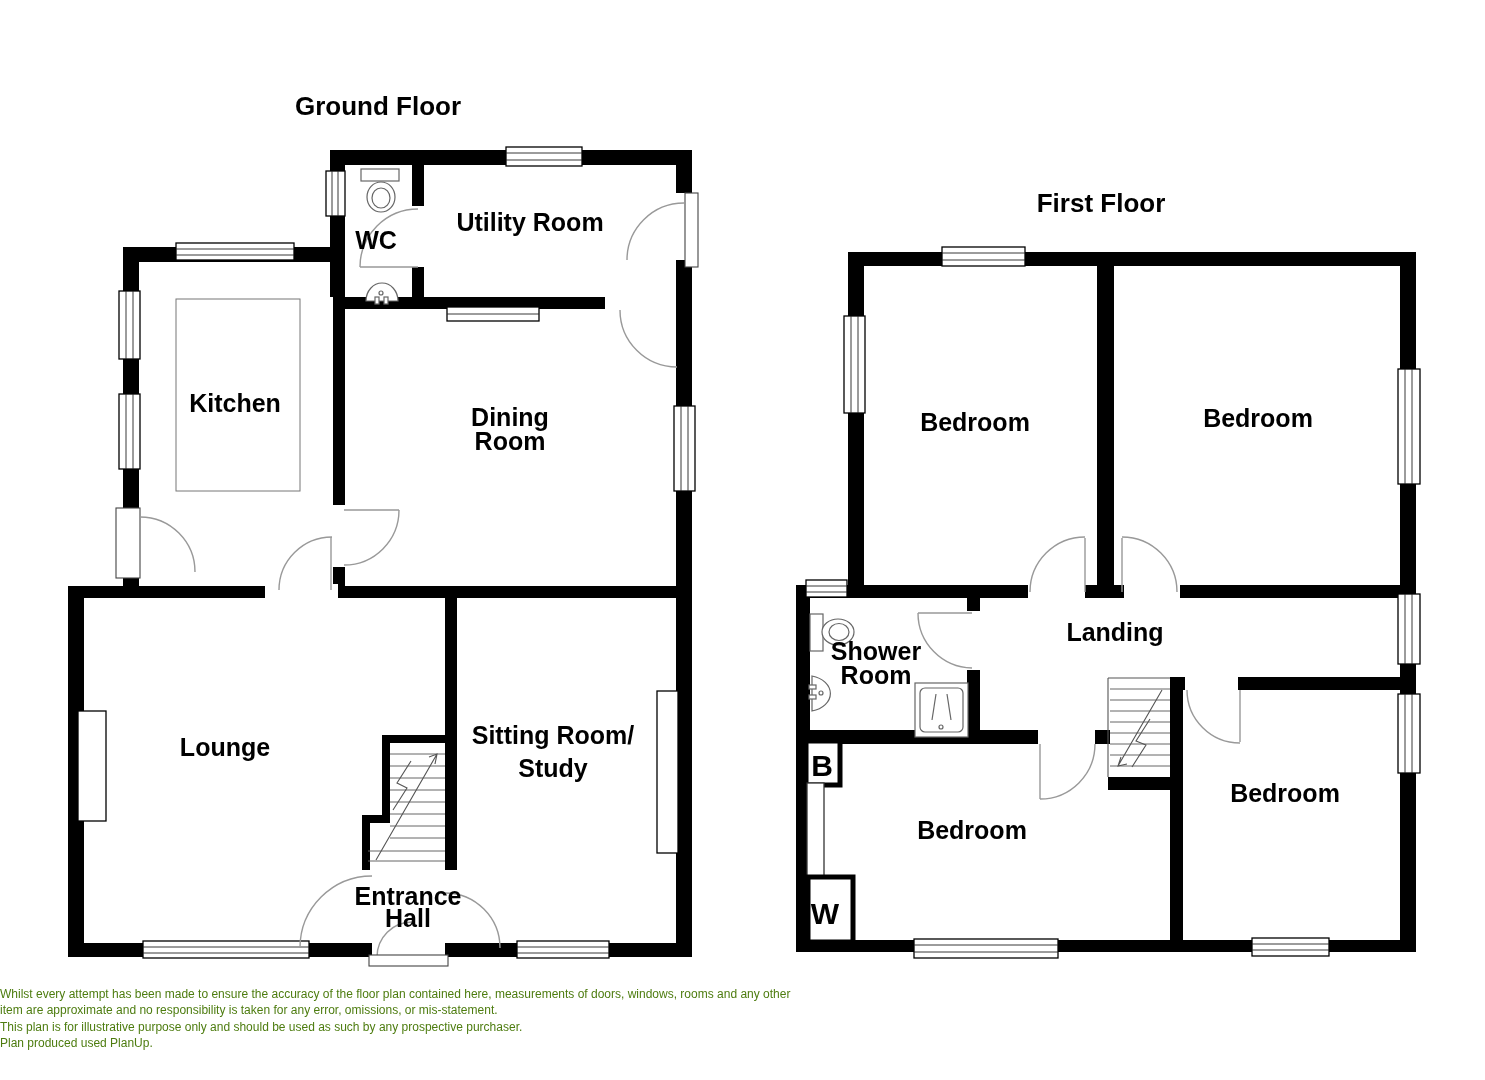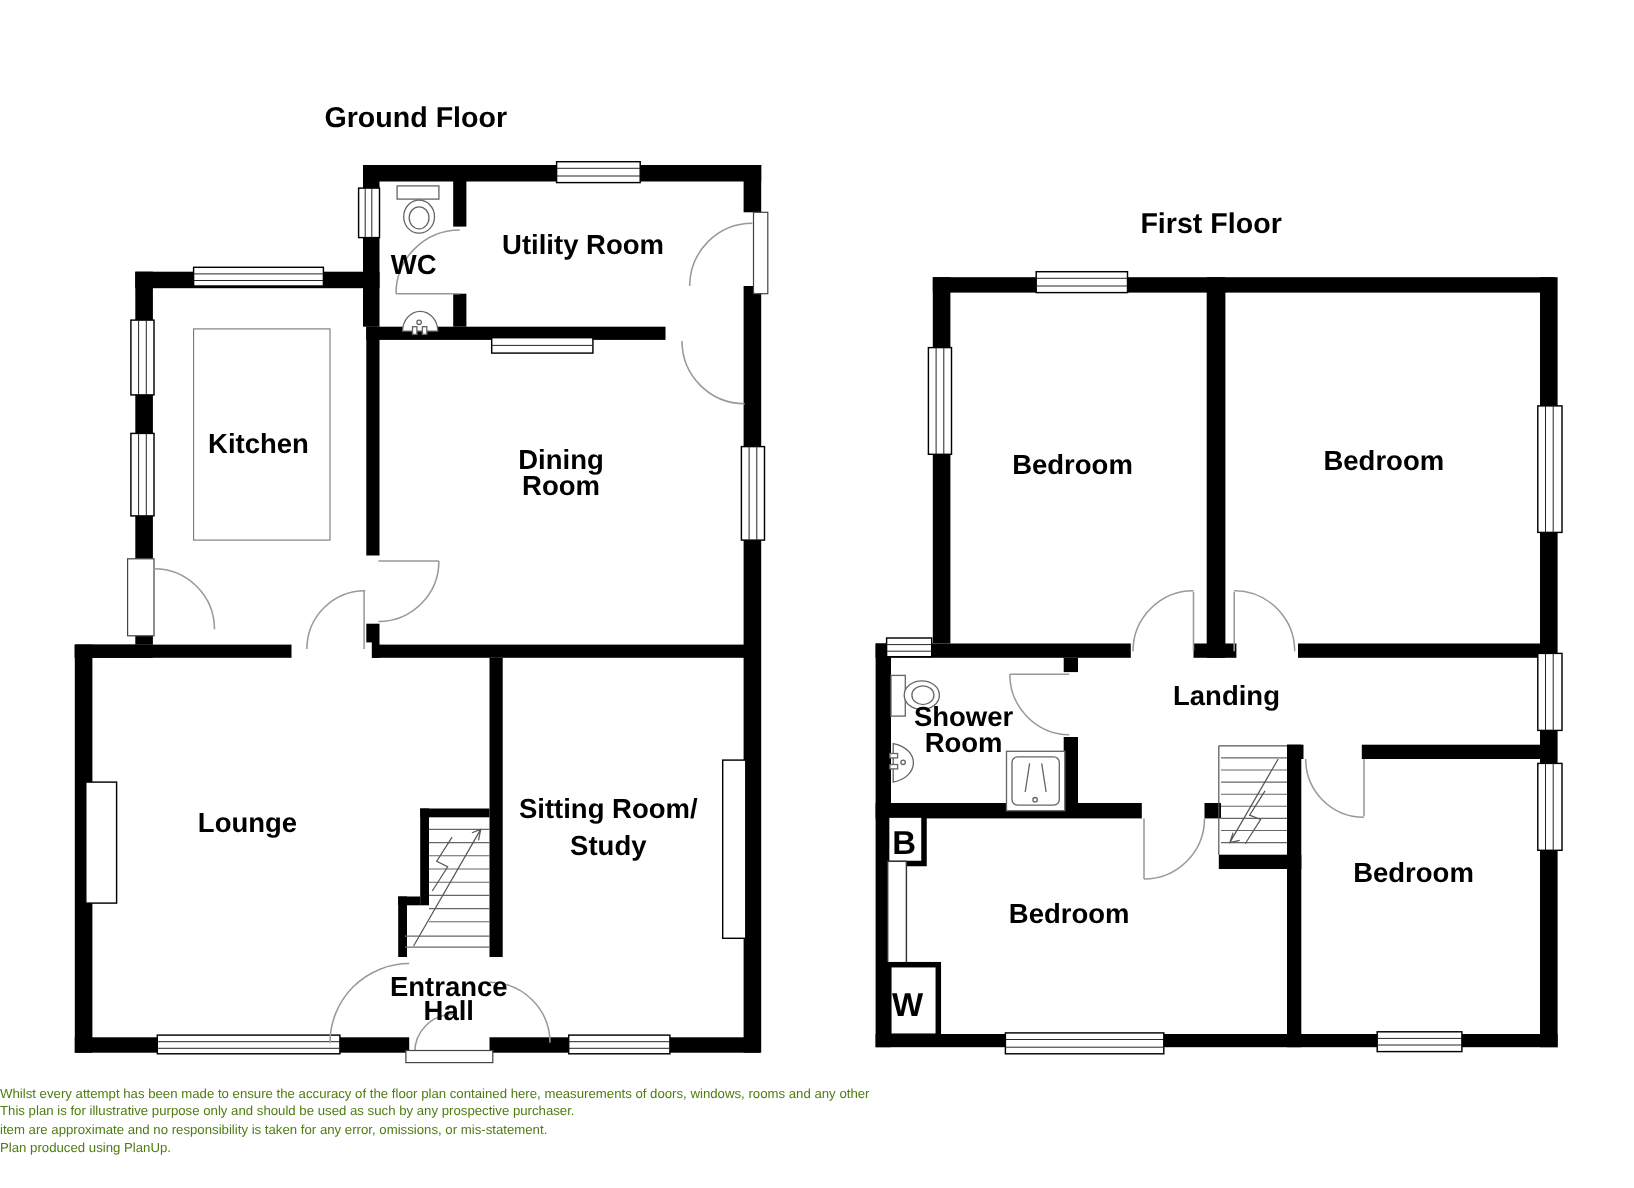--- a/index.html
+++ b/index.html
@@ -307,17 +307,17 @@
     <text class="room" x="1115" y="641">Landing</text>
     <text class="room" x="972" y="839">Bedroom</text>
     <text class="room" x="1285" y="802">Bedroom</text>
     <text class="cup" x="822" y="776">B</text>
     <text class="cup" x="825" y="924">W</text>
   </g>
 </svg>
 
   <div id="disclaimer">
     <div>Whilst every attempt has been made to ensure the accuracy of the floor plan contained here, measurements of doors, windows, rooms and any other</div>
+    <div>item are approximate and no responsibility is taken for any error, omissions, or mis-statement.</div>
     <div>This plan is for illustrative purpose only and should be used as such by any prospective purchaser.</div>
-    <div>item are approximate and no responsibility is taken for any error, omissions, or mis-statement.</div>
-    <div>Plan produced using PlanUp.</div>
+    <div>Plan produced used PlanUp.</div>
   </div>
 </div>
 
 </body></html>

